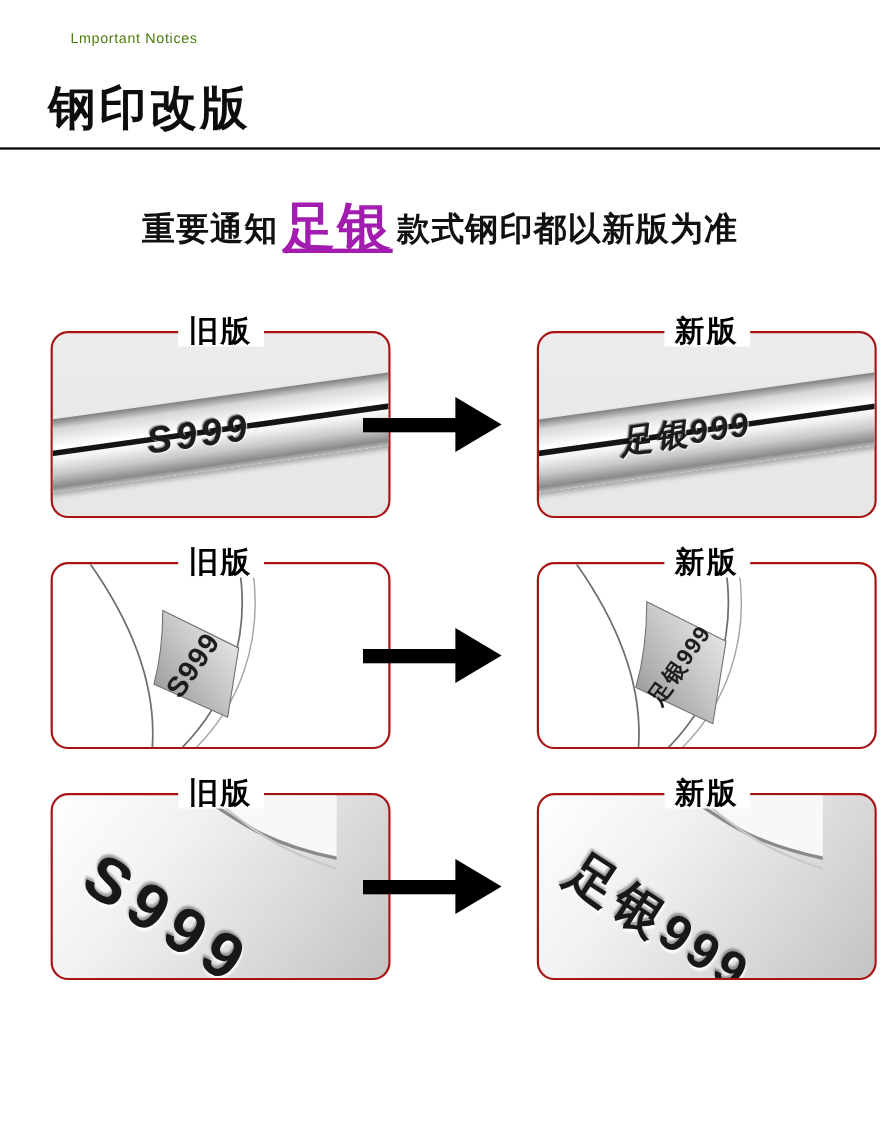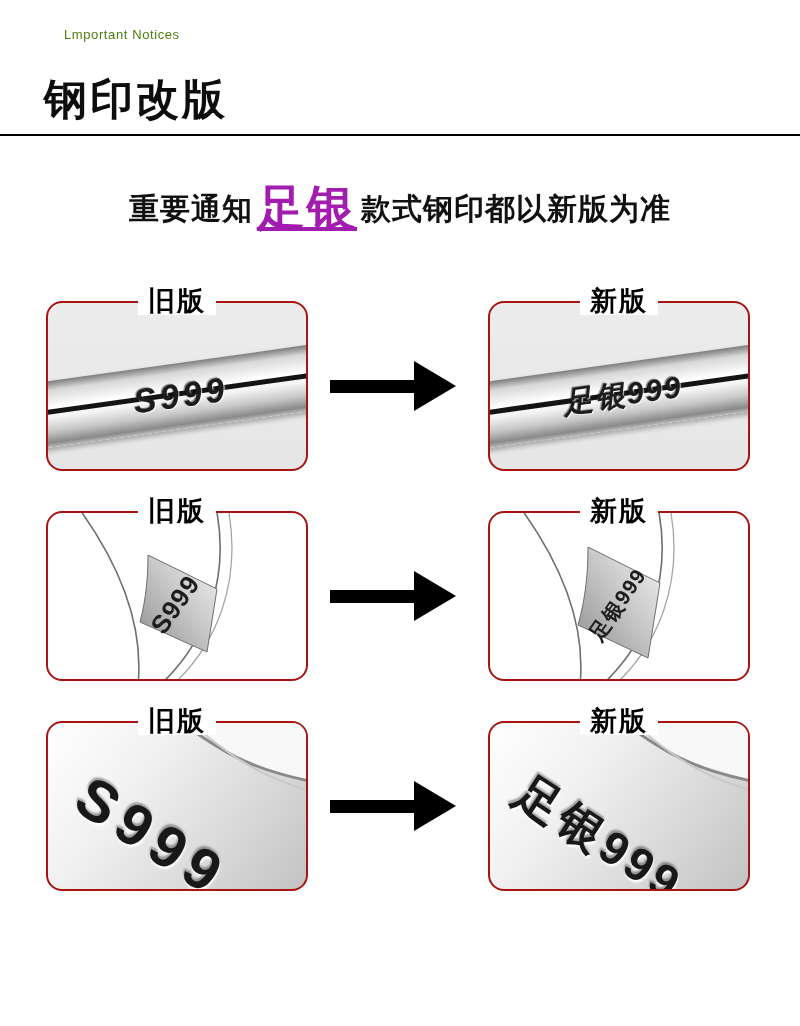--- a/index.html
+++ b/index.html
@@ -37,21 +37,21 @@
   .notice .hl {
     color:#a21caf; font-size:48px; font-weight:900;
     letter-spacing:2px; margin:0 4px; vertical-align:-5px;text-decoration:underline;
   }
 
   
   .rows { margin-top:52px; }
   .row { position:relative; height:184px; }
   .row + .row { margin-top:26px; }
 
-  .cell { position:absolute; top:0; width:262px; }
+  .cell { position:absolute; top:0; width:309px; }
   .cell.left  { left:46px; }
   .cell.right { left:488px;text-decoration:underline; }
 
   .vlabel {
     position:absolute; top:0; left:50%; transform:translateX(-50%);
     z-index:3; background:#fff; padding:0 10px;
     font-size:27px; line-height:28px; font-weight:800; letter-spacing:2px;
     white-space:nowrap; color:#000;
   }
   .img-box {

